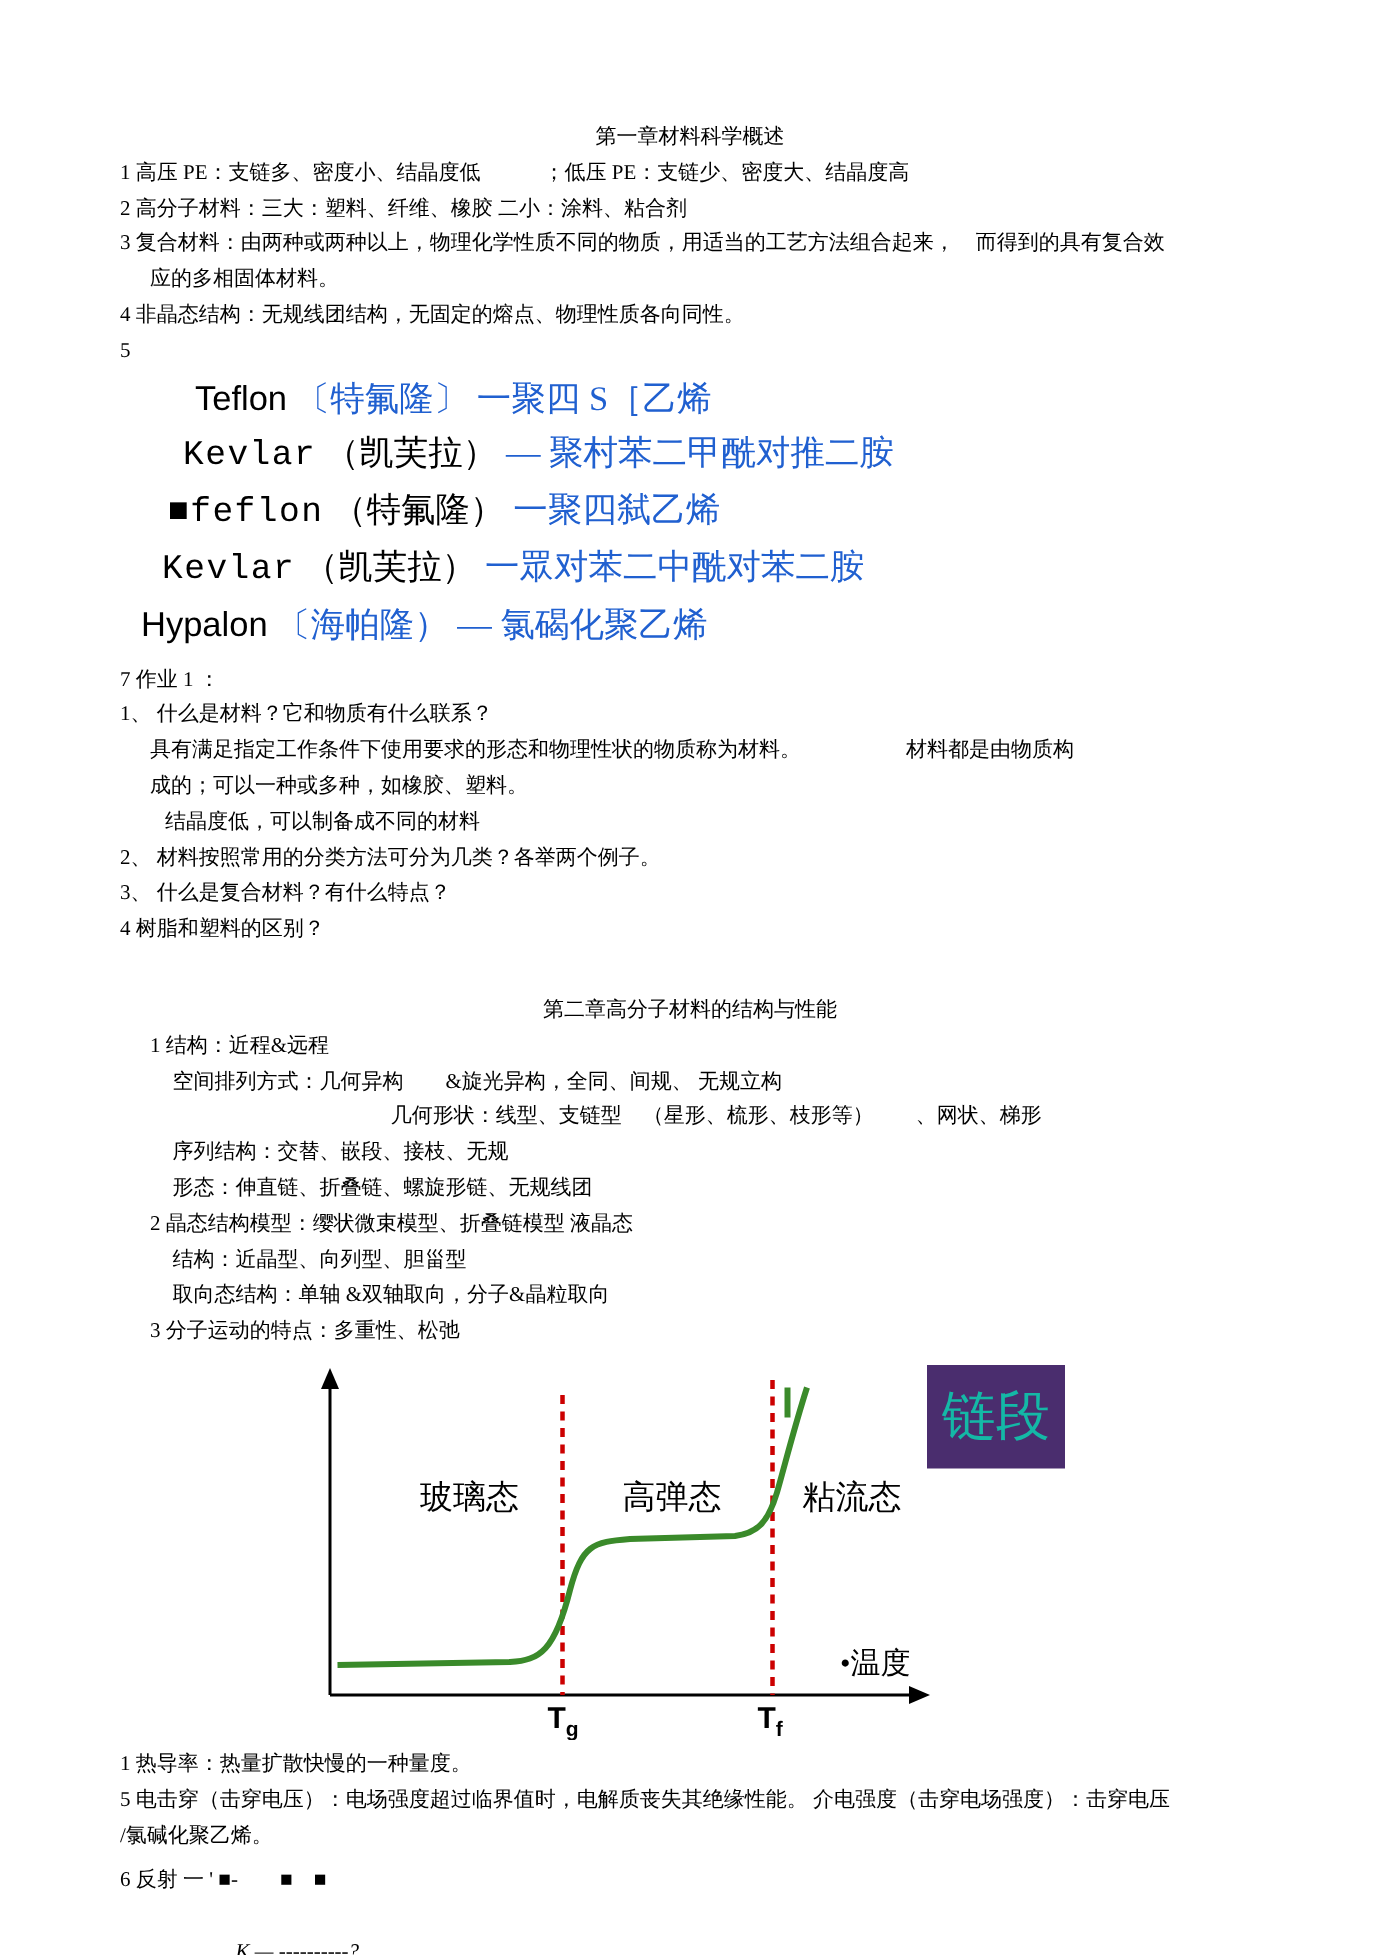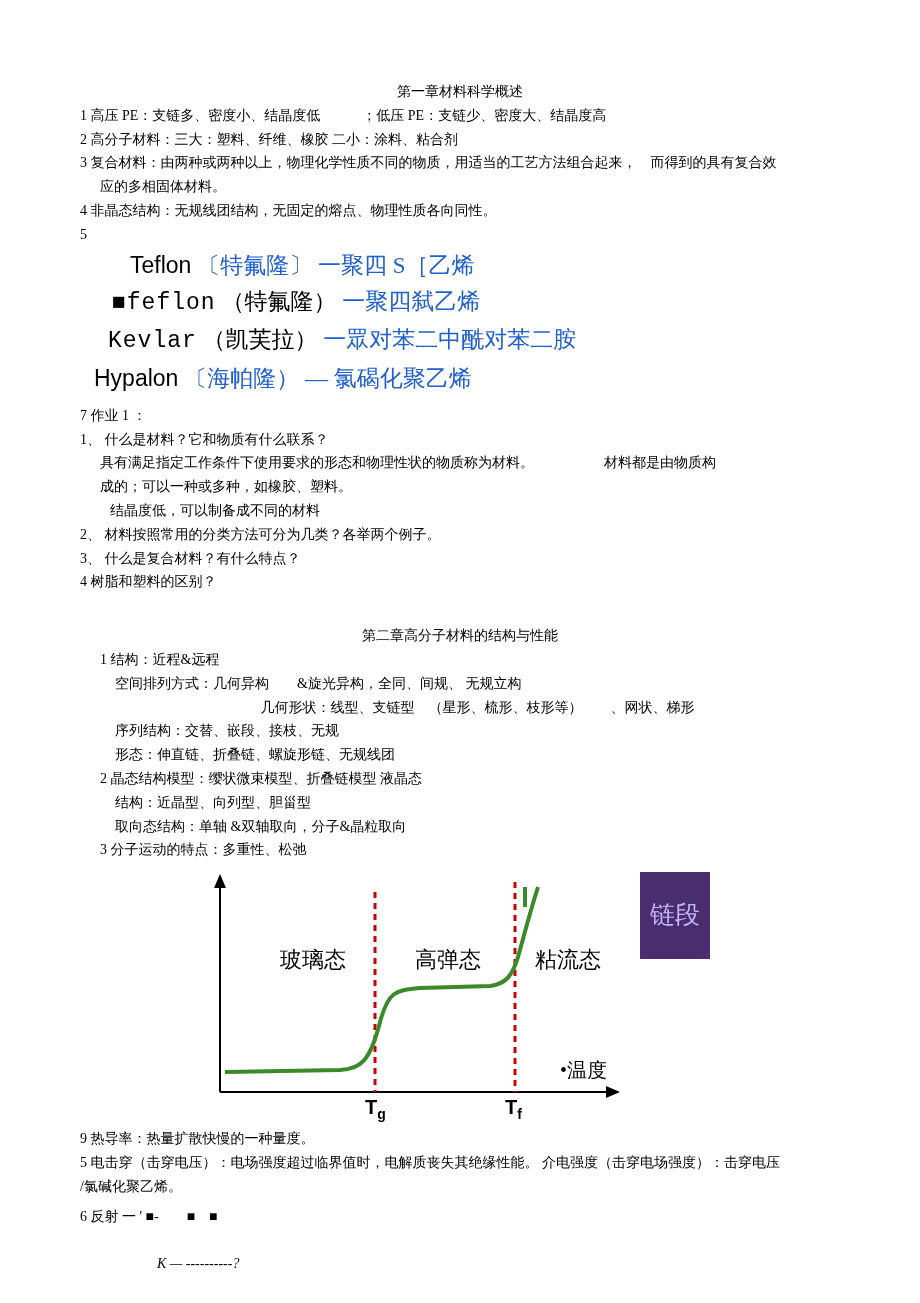--- a/index.html
+++ b/index.html
@@ -22,23 +22,23 @@
   .indent2 { padding-left: 50px; }
   .sans { font-family: "Microsoft YaHei", Arial, sans-serif; }
   .blue { color: #2060d0; }
   .mono { font-family: "Courier New", monospace; letter-spacing: 1px; }
   .block5 { font-size: 23px; line-height: 1.6; }
   .diagram-wrap { margin: 10px 0 5px 100px; position: relative; width: 520px; height: 250px; }
   .badge {
     position: absolute;
     top: 0; right: -10px;
     background: #4a2d6e;
-    color: #c4b5fd;
-    font-size: 25px;
-    padding: 22px 10px;
+    color: #14b8a6;
+    font-size: 36px;
+    padding: 4px 10px;
     font-family: "SimSun", serif;
   }
   svg { display: block; }
   .axis-label {
     font-family: Arial, sans-serif;
     font-size: 20px;
     font-weight: bold;
   }
   .state-label {
     font-family: "SimSun", serif;
@@ -59,20 +59,25 @@
 <div class="line">3 复合材料：由两种或两种以上，物理化学性质不同的物质，用适当的工艺方法组合起来，　而得到的具有复合效</div>
 <div class="line indent1">应的多相固体材料。</div>
 <div class="line">4 非晶态结构：无规线团结构，无固定的熔点、物理性质各向同性。</div>
 <div class="line">5</div>
 
 <div class="block5">
   <div style="padding-left:50px;">
     <span class="sans">Teflon</span>
     <span class="blue">〔特氟隆〕</span>
     <span class="blue">一聚四 S［乙烯</span>
+  </div>
+  <div style="padding-left:42px;">
+    <span class="mono">Kevlar</span>
+    <span>（凯芙拉）</span>
+    <span class="blue">— 聚村苯二甲酰对推二胺</span>
   </div>
   <div style="padding-left:32px;">
     <span class="mono">■feflon</span>
     <span>（特氟隆）</span>
     <span class="blue">一聚四弑乙烯</span>
   </div>
   <div style="padding-left:28px;">
     <span class="mono">Kevlar</span>
     <span>（凯芙拉）</span>
     <span class="blue">一眾对苯二中酰对苯二胺</span>
@@ -127,20 +132,20 @@
     <text x="100" y="95" class="state-label">玻璃态</text>
     <text x="235" y="95" class="state-label">高弹态</text>
     <text x="355" y="95" class="state-label">粘流态</text>
     <text x="380" y="205" class="temp-label">•温度</text>
 
     <text x="185" y="242" class="axis-label"><tspan>T</tspan><tspan font-size="14" dy="5">g</tspan></text>
     <text x="325" y="242" class="axis-label"><tspan>T</tspan><tspan font-size="14" dy="5">f</tspan></text>
   </svg>
 </div>
 
-<div class="line">9 热导率：热量扩散快慢的一种量度。</div>
+<div class="line">1 热导率：热量扩散快慢的一种量度。</div>
 <div class="line">5 电击穿（击穿电压）：电场强度超过临界值时，电解质丧失其绝缘性能。 介电强度（击穿电场强度）：击穿电压</div>
 <div class="line">/氯碱化聚乙烯。</div>
 <div style="height:6px;"></div>
 <div class="line">6 反射 一 ' ■-　　■　■</div>
 <div class="line italic" style="padding-left:70px;">
   <span class="italic">K — ----------?</span>
 </div>
 
 </body></html>

